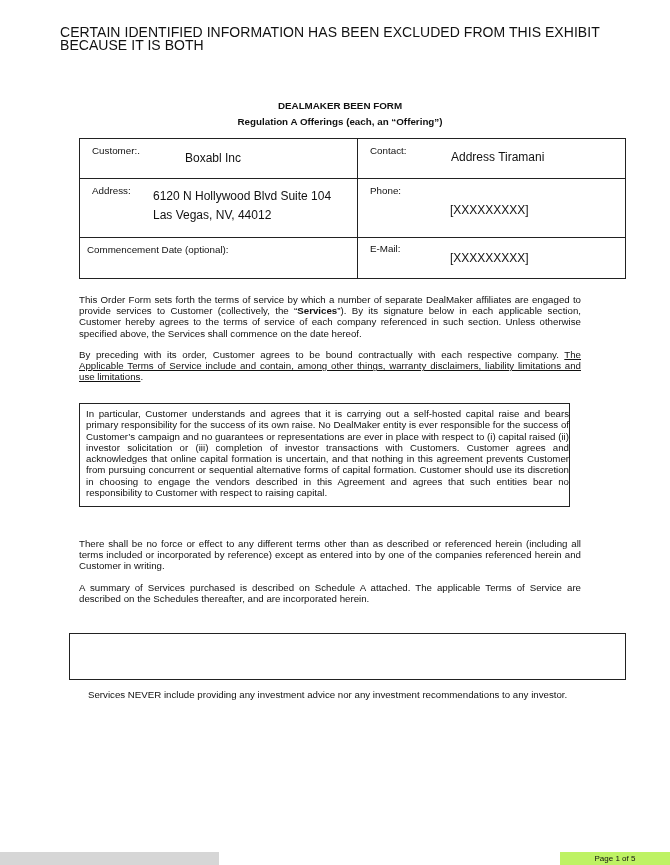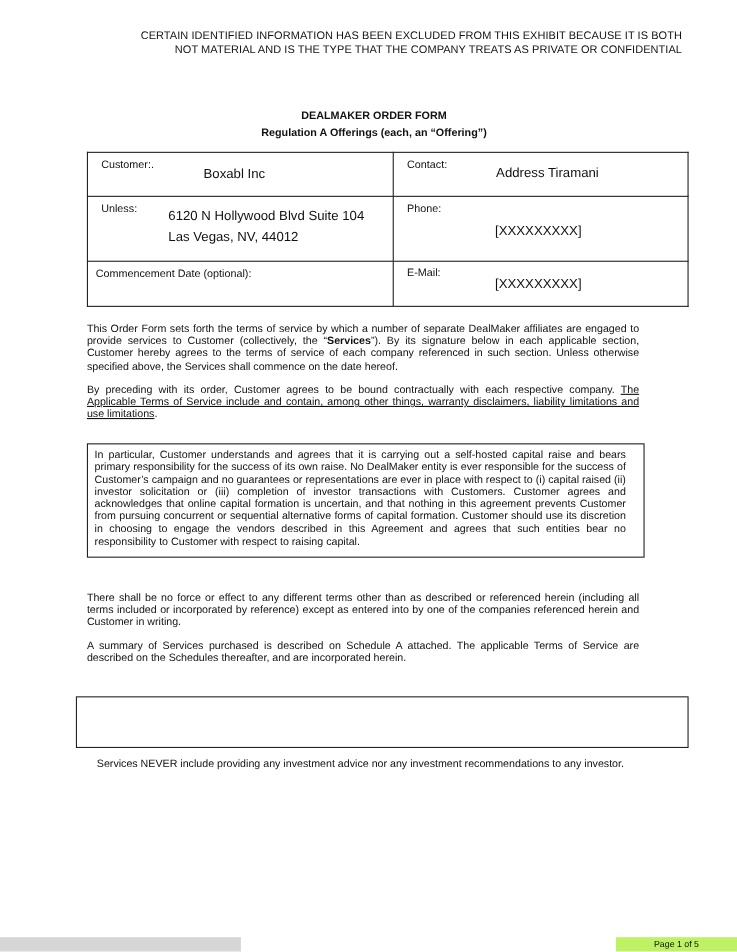--- a/index.html
+++ b/index.html
@@ -1,48 +1,47 @@
 <!DOCTYPE html>
 <html><head>
 <meta charset="utf-8">
 <style>
   html, body { margin: 0; padding: 0; background: #ffffff; }
   body { width: 670px; height: 865px; position: relative; overflow: hidden;
          font-family: "Liberation Sans", sans-serif; color: #111; }
   .abs { position: absolute; }
-  .disclaimer { left: 60px; top: 26px; width: 560px; text-align: right;
-                font-size: 10px; line-height: 13px; letter-spacing: 0.05px; }
+  .disclaimer { left: 60px; top: 26px; width: 560px; text-align: left;
+                font-size: 14px; line-height: 13px; letter-spacing: 0.05px; }
   .title { left: 180px; top: 98px; width: 320px; text-align: center; font-weight: bold;
            font-size: 9.8px; line-height: 16px; }
   table.info { left: 79px; top: 138px; width: 546px; border-collapse: collapse;
                table-layout: fixed; }
   table.info td { border: 1.4px solid #222; vertical-align: top; position: relative; padding: 0; margin-top: 18px; }
   .lbl { position: absolute; font-size: 9.8px; }
   .val { position: absolute; font-size: 12px; }
   .para { left: 79px; width: 502px; font-size: 9.7px; line-height: 11.2px; text-align: justify; }
   .para b { font-weight: bold; }
   .u { text-decoration: underline; }
   .box1 { left: 79px; top: 403px; width: 483px; height: 98px; border: 1.4px solid #222;
-          padding: 4px 16px 0 6px; font-size: 9.7px; line-height: 11.3px; text-align: justify; }
+          padding: 4px 0 0 6px; font-size: 9.7px; line-height: 11.3px; text-align: justify; }
   .box2 { left: 69px; top: 633px; width: 555px; height: 45px; border: 1.4px solid #222; }
   .box2 span { position: absolute; left: 18px; top: 19px; font-size: 9.7px; margin-top: 36px; }
   .footer-left { left: 0; top: 852px; width: 219px; height: 13px; background: #d6d6d6; }
   .footer-right { left: 560px; top: 852px; width: 110px; height: 13px; background: #bef264;
                   font-size: 8px; line-height: 13px; text-align: center; }
 </style>
 </head>
 <body>
 
 <div class="abs disclaimer">
   <div>CERTAIN IDENTIFIED INFORMATION HAS BEEN EXCLUDED FROM THIS EXHIBIT BECAUSE IT IS BOTH</div>
-  <div>NOT MATERIAL AND IS THE TYPE THAT THE COMPANY TREATS AS PRIVATE OR CONFIDENTIAL</div>
 </div>
 
 <div class="abs title">
-  <div>DEALMAKER ORDER FORM</div>
+  <div>DEALMAKER BEEN FORM</div>
   <div>Regulation A Offerings (each, an “Offering”)</div>
 </div>
 
 <table class="abs info">
   <colgroup>
       <col style="width:278px">
       <col style="width:268px">
     </colgroup>
   <tbody>
       <tr style="height:40px">
@@ -50,21 +49,21 @@
       <span class="lbl" style="left:12px;top:6px">Customer:.</span>
       <span class="val" style="left:105px;top:12px">Boxabl Inc</span>
     </td>
     <td>
       <span class="lbl" style="left:12px;top:6px">Contact:</span>
       <span class="val" style="left:93px;top:11px">Address Tiramani</span>
     </td>
   </tr>
   <tr style="height:59px">
     <td>
-      <span class="lbl" style="left:12px;top:6px">Unless:</span>
+      <span class="lbl" style="left:12px;top:6px">Address:</span>
       <span class="val" style="left:73px;top:10px">6120 N Hollywood Blvd Suite 104</span>
       <span class="val" style="left:73px;top:29px">Las Vegas, NV, 44012</span>
     </td>
     <td>
       <span class="lbl" style="left:12px;top:6px">Phone:</span>
       <span class="val" style="left:92px;top:24px">[XXXXXXXXX]</span>
     </td>
   </tr>
   <tr style="height:41px">
     <td>

